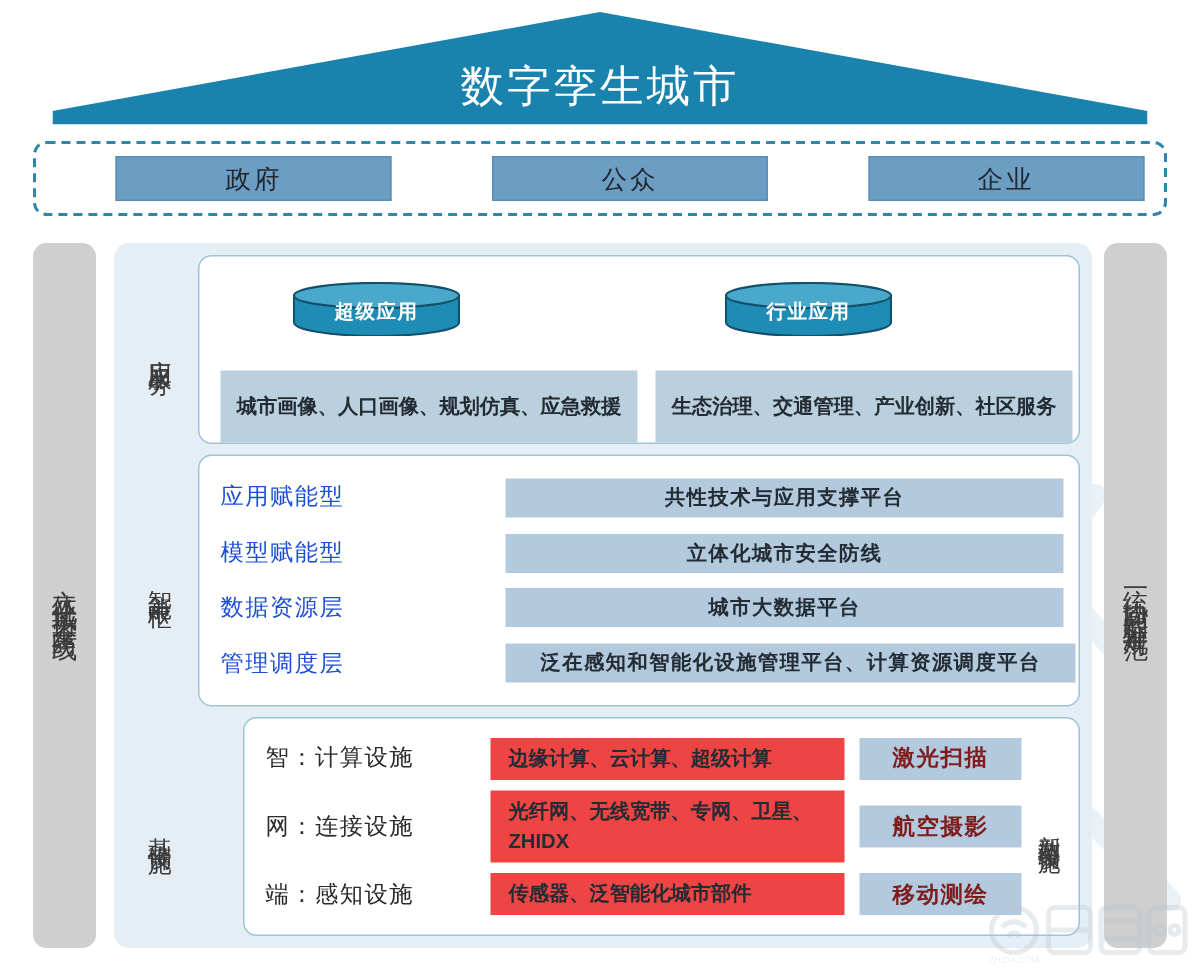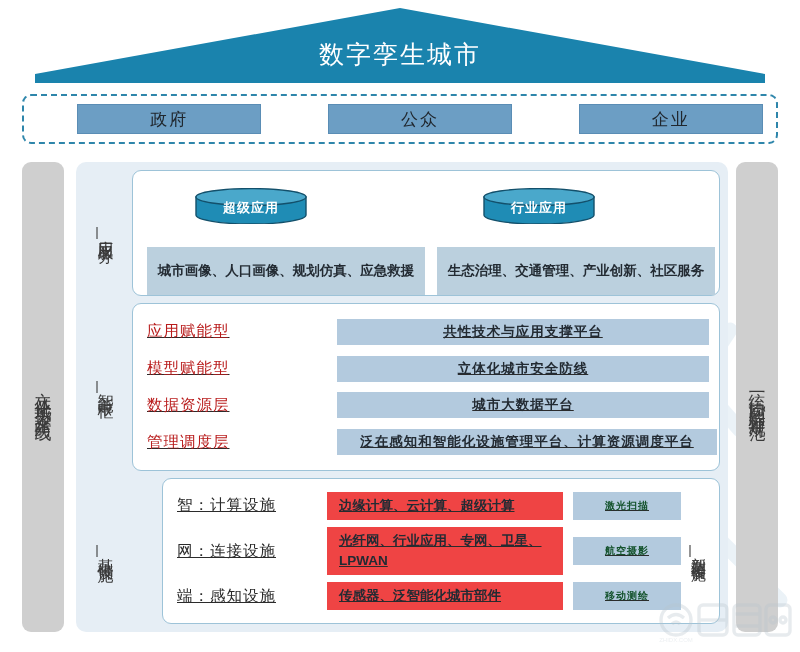--- a/index.html
+++ b/index.html
@@ -42,21 +42,21 @@
     height: 75px;
   }
   .roof svg { display: block; }
   .roof-title {
     position: absolute;
     left: 0;
     top: 30px;
     width: 730px;
     text-align: center;
     color: #ffffff;
-    font-size: 25px;
+    font-size: 29px;
     letter-spacing: 2px;
     font-weight: 500;
   }
 
   
   .audience {
     position: absolute;
     left: 22px;
     top: 94px;
     width: 756px;
@@ -114,21 +114,20 @@
     top: 162px;
     width: 652px;
     height: 470px;
     background: #e6eef5;
     border-radius: 10px;
     box-sizing: border-box;
     padding: 8px 8px;
     display: flex;
     flex-direction: column;
     gap: 7px;
-    text-decoration: underline;
   }
 
   
   .layer {
     display: flex;
     align-items: stretch;
     gap: 6px;
   }
   .layer-label {
     width: 42px;
@@ -217,21 +216,21 @@
   }
   .hub-row {
     display: flex;
     align-items: center;
     height: 30px;
   }
   .hub-row-label {
     width: 150px;
     flex: 0 0 150px;
     font-size: 15.5px;
-    color: #b91c1c;
+    color: #1d4ed8;
     letter-spacing: 1px;
   }
   .hub-row-value {
     flex: 1;
     height: 26px;
     background: #b3cade;
     display: flex;
     align-items: center;
     justify-content: center;
     font-size: 13.5px;
@@ -281,22 +280,22 @@
     font-weight: 600;
   }
   .infra-row-extra {
     width: 108px;
     flex: 0 0 108px;
     background: #b3cade;
     min-height: 28px;
     display: flex;
     align-items: center;
     justify-content: center;
-    font-size: 10px;
-    color: #14532d;
+    font-size: 15px;
+    color: #7f1d1d;
     letter-spacing: 1px;
     font-weight: 600;
   }
   .infra-side {
     width: 34px;
     flex: 0 0 34px;
     display: flex;
     align-items: center;
     justify-content: center;
   }
@@ -415,21 +414,21 @@
 
         <div class="infra-main">
           <div class="infra-row">
             <div class="infra-row-label">智：计算设施</div>
             <div class="infra-row-value">边缘计算、云计算、超级计算</div>
             <div class="infra-row-extra">激光扫描</div>
           </div>
 
           <div class="infra-row">
             <div class="infra-row-label">网：连接设施</div>
-            <div class="infra-row-value">光纤网、行业应用、专网、卫星、LPWAN</div>
+            <div class="infra-row-value">光纤网、无线宽带、专网、卫星、ZHIDX</div>
             <div class="infra-row-extra">航空摄影</div>
           </div>
 
           <div class="infra-row">
             <div class="infra-row-label">端：感知设施</div>
             <div class="infra-row-value">传感器、泛智能化城市部件</div>
             <div class="infra-row-extra">移动测绘</div>
           </div>
         </div>
 

